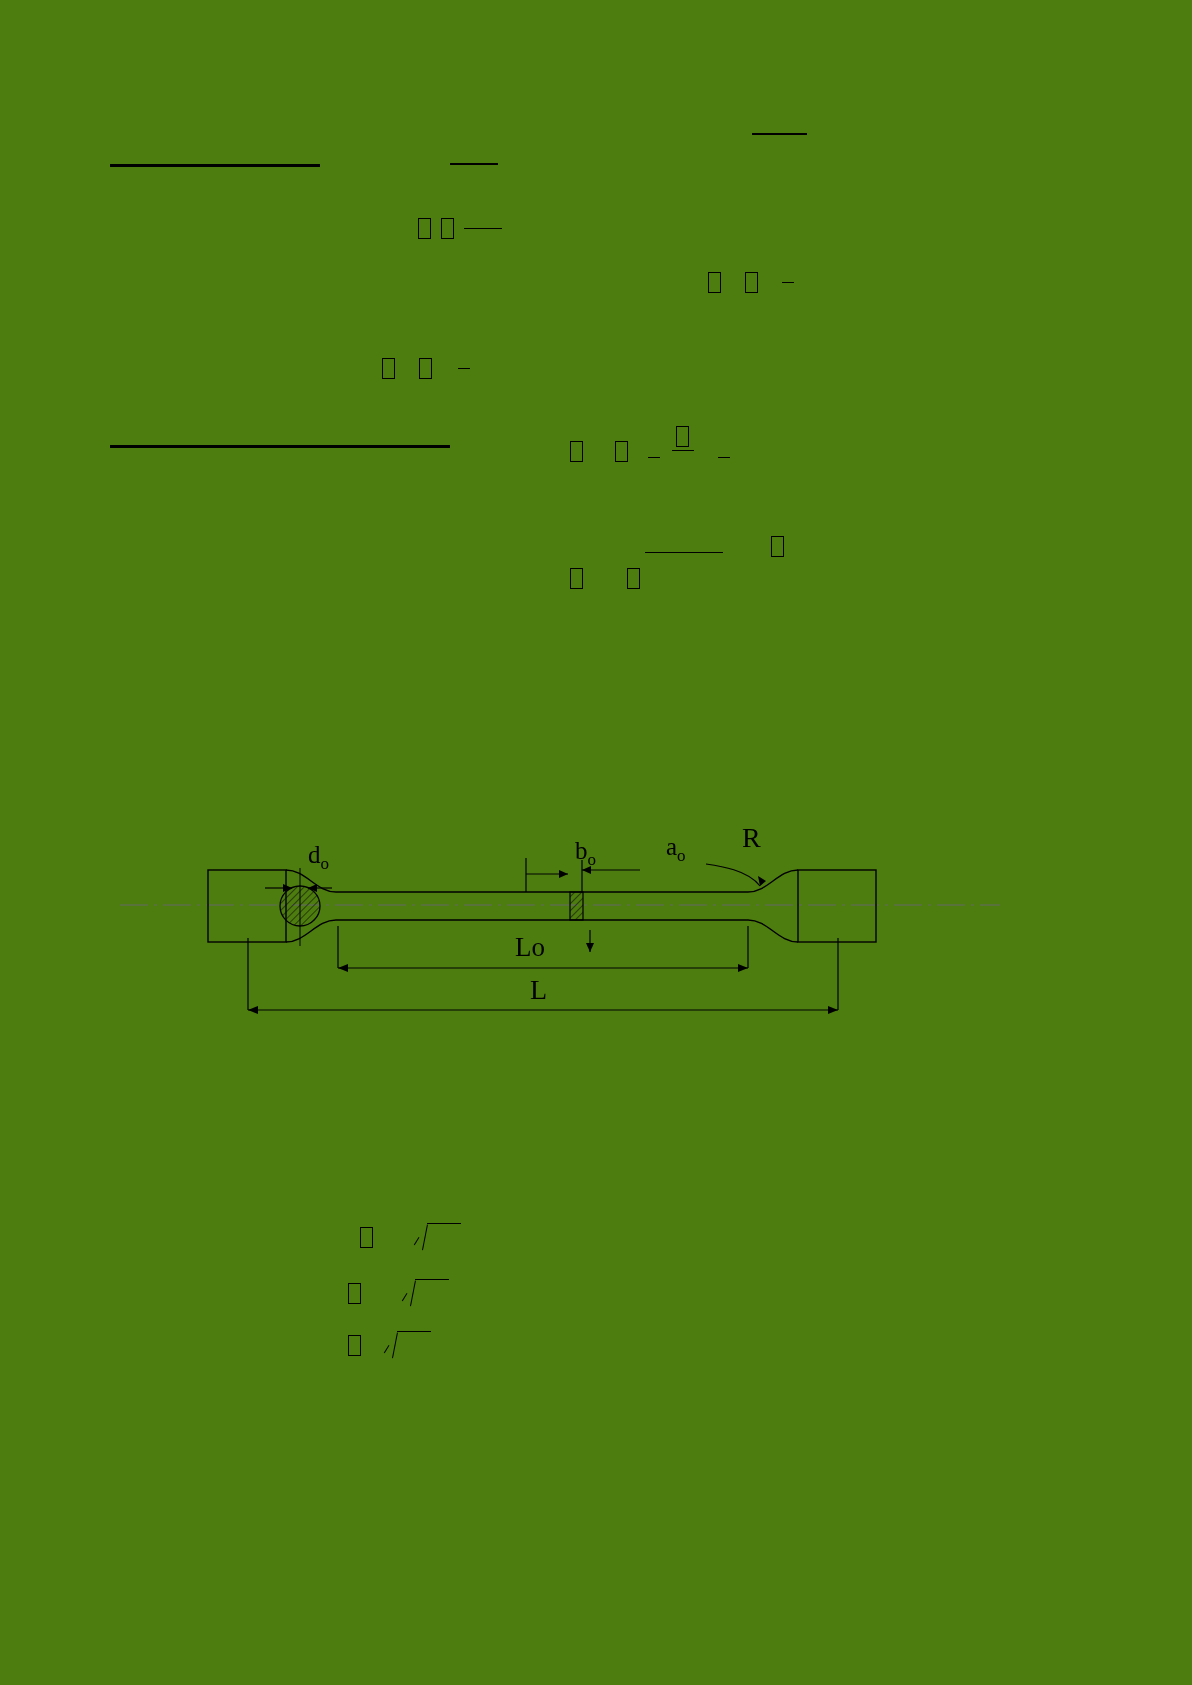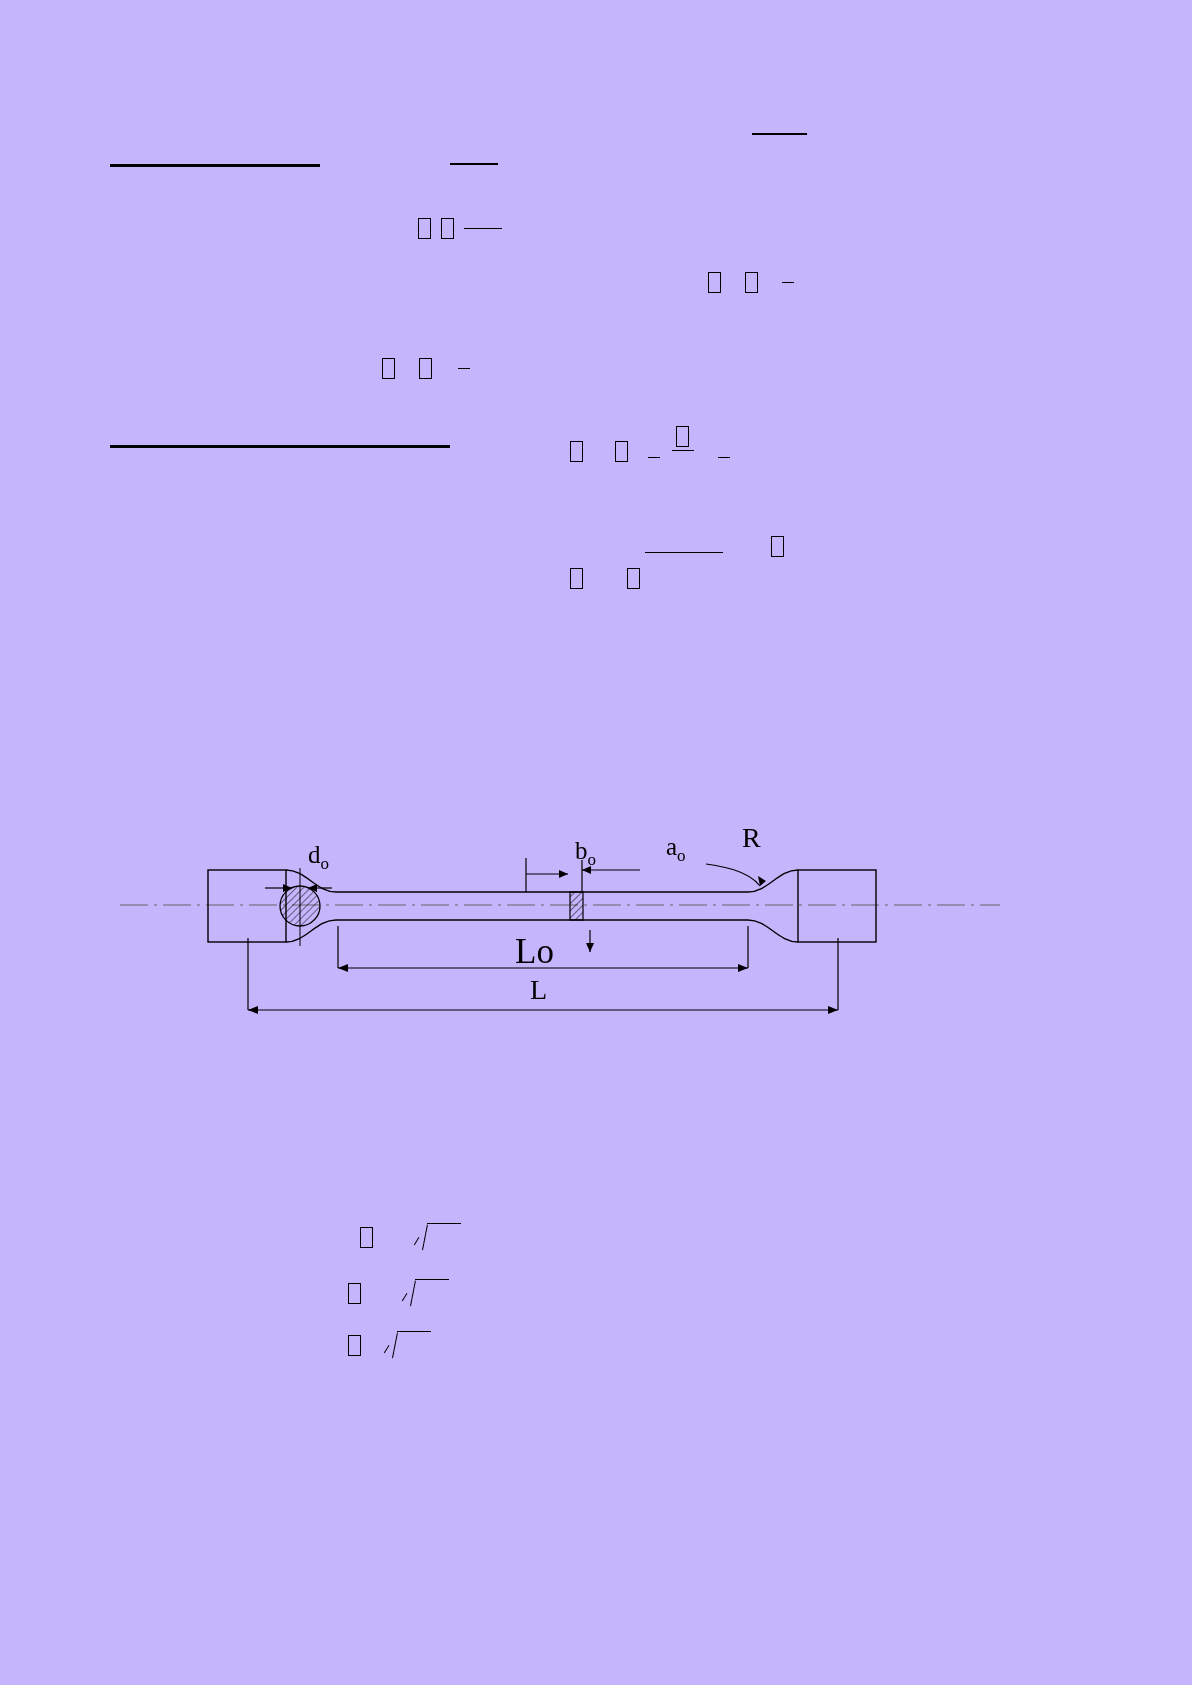--- a/index.html
+++ b/index.html
@@ -8,21 +8,21 @@
     background: #ffffff;
   }
   body {
     font-family: "Liberation Serif", serif;
     color: #000000;
   }
   .page {
     position: relative;
     width: 1192px;
     height: 1685px;
-    background: #c4b5fd;
+    background: #4d7c0f;
     overflow: hidden;
   }
 
   
   .rule {
     position: absolute;
     background: #000;
   }
 
   
@@ -255,18 +255,18 @@
     <span class="lbl" style="left:455px; top:8px;">
       <span>b</span><span class="sub">o</span>
     </span>
 
     <span class="lbl" style="left:546px; top:4px;">
       <span>a</span><span class="sub">o</span>
     </span>
 
     <span class="lbl" style="left:622px; top:-6px; font-size:28px;">R</span>
 
-    <span class="lbl" style="left:395px; top:104px; font-size:35px;">Lo</span>
+    <span class="lbl" style="left:395px; top:104px; font-size:27px;">Lo</span>
 
     <span class="lbl" style="left:410px; top:146px; font-size:28px;">L</span>
   </div>
 
 </div>
 
 </body></html>

